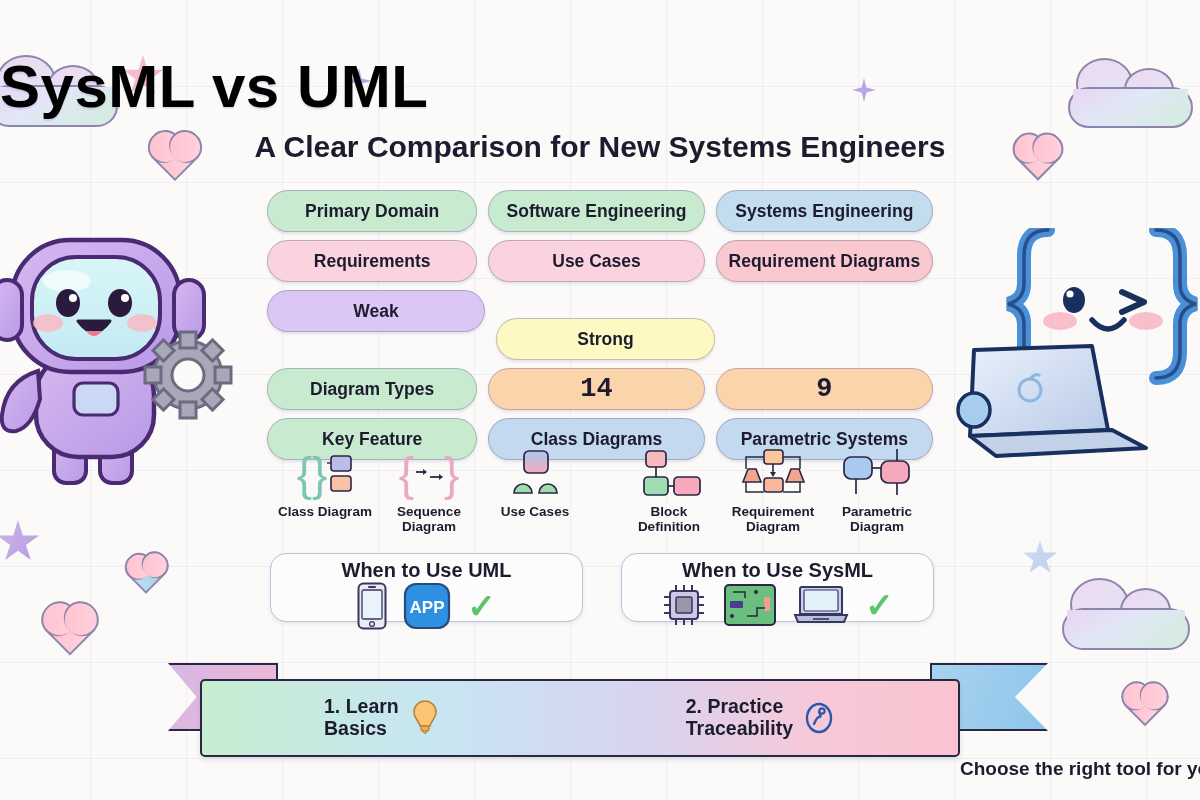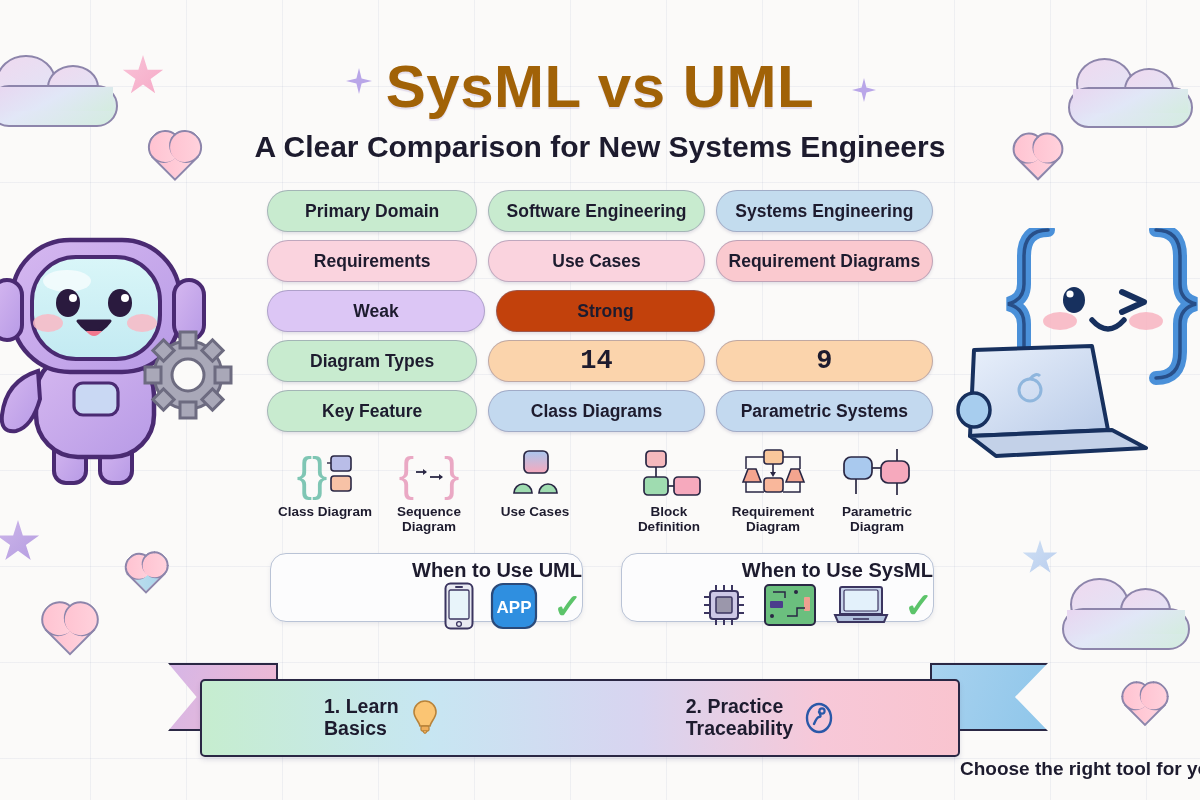--- a/index.html
+++ b/index.html
@@ -61,23 +61,22 @@
   }
   .sparkle4 {
     position: absolute;
     clip-path: polygon(50% 0%, 60% 40%, 100% 50%, 60% 60%, 50% 100%, 40% 60%, 0% 50%, 40% 40%);
     background: #b9a6e8;
   }
 
   
   .title {
     position: absolute; left: 0; right: 0; top: 52px;
-    text-align: center;
     font-size: 60px; font-weight: bold; letter-spacing: .5px;
-    color: #a16207;
+    color: #000000;
     text-shadow: 0 2px 1px rgba(120,90,180,.18);
   }
   .subtitle {
     position: absolute; left: 0; right: 0; top: 130px;
     text-align: center;
     font-size: 30px; font-weight: bold; color: #1d1b2e;
   }
 
   
   .table { position: absolute; left: 267px; top: 190px; width: 666px; }
@@ -105,21 +104,21 @@
   }
 
   .brace { font-size: 46px; line-height: 1; font-weight: 300; }
 
   
   .panel {
     position: absolute; top: 553px; height: 69px;
     border-radius: 16px; border: 1.8px solid #b9c3d6;
     background: #fcfcfd;
     box-shadow: 0 2px 4px rgba(120,125,155,.14);
-    display: flex; flex-direction: column; align-items: flex-end;
+    display: flex; flex-direction: column; align-items: center;
   }
   #panel-uml { left: 270px; width: 313px; }
   #panel-sysml { left: 621px; width: 313px; }
   .panel-title { margin-top: 5px; font-size: 20px; font-weight: bold; color: #1d1b2e; }
   .panel-icons { flex: 1; display: flex; align-items: center; justify-content: center; gap: 16px; }
 
   .check { font-size: 34px; color: #5cc46a; font-weight: bold; line-height: 1; }
 
   
   .banner-wrap { position: absolute; left: 0; top: 655px; width: 1200px; height: 120px; }
@@ -207,21 +206,21 @@
     </div>
 
     <div class="trow">
       <div class="cell c1" style="background:#fad3de;">Requirements</div>
       <div class="cell c2" style="background:#fad3de;">Use Cases</div>
       <div class="cell c3" style="background:#fac9cf;">Requirement Diagrams</div>
     </div>
 
     <div class="trow">
       <div class="cell c2" style="background:#dcc6f5;">Weak</div>
-      <div class="cell c3" style="background:#c2410c;">Strong</div>
+      <div class="cell c3" style="background:#fef9c3;margin-top:28px;">Strong</div>
     </div>
 
     <div class="trow">
       <div class="cell c1" style="background:#c8ebcf;">Diagram Types</div>
       <div class="cell c2 big" style="background:#fbd4ac;">14</div>
       <div class="cell c3 big" style="background:#fbd4ac;">9</div>
     </div>
 
     <div class="trow">
       <div class="cell c1" style="background:#c8ebcf;">Key Feature</div>

